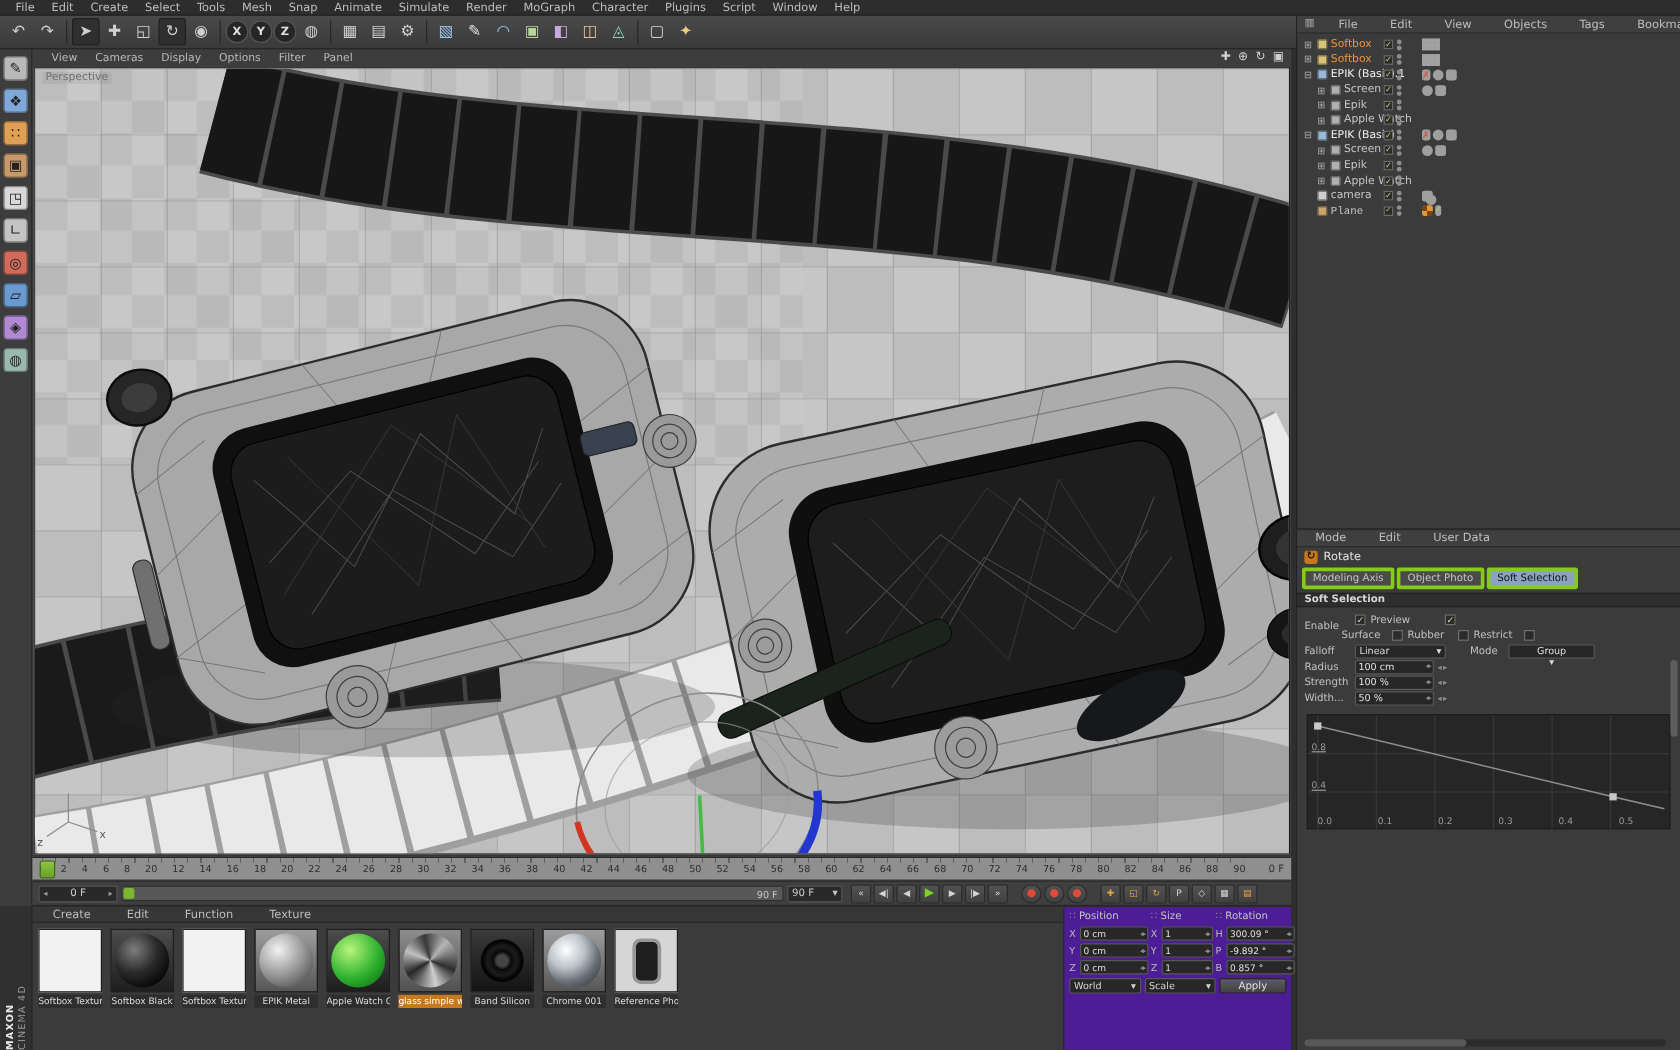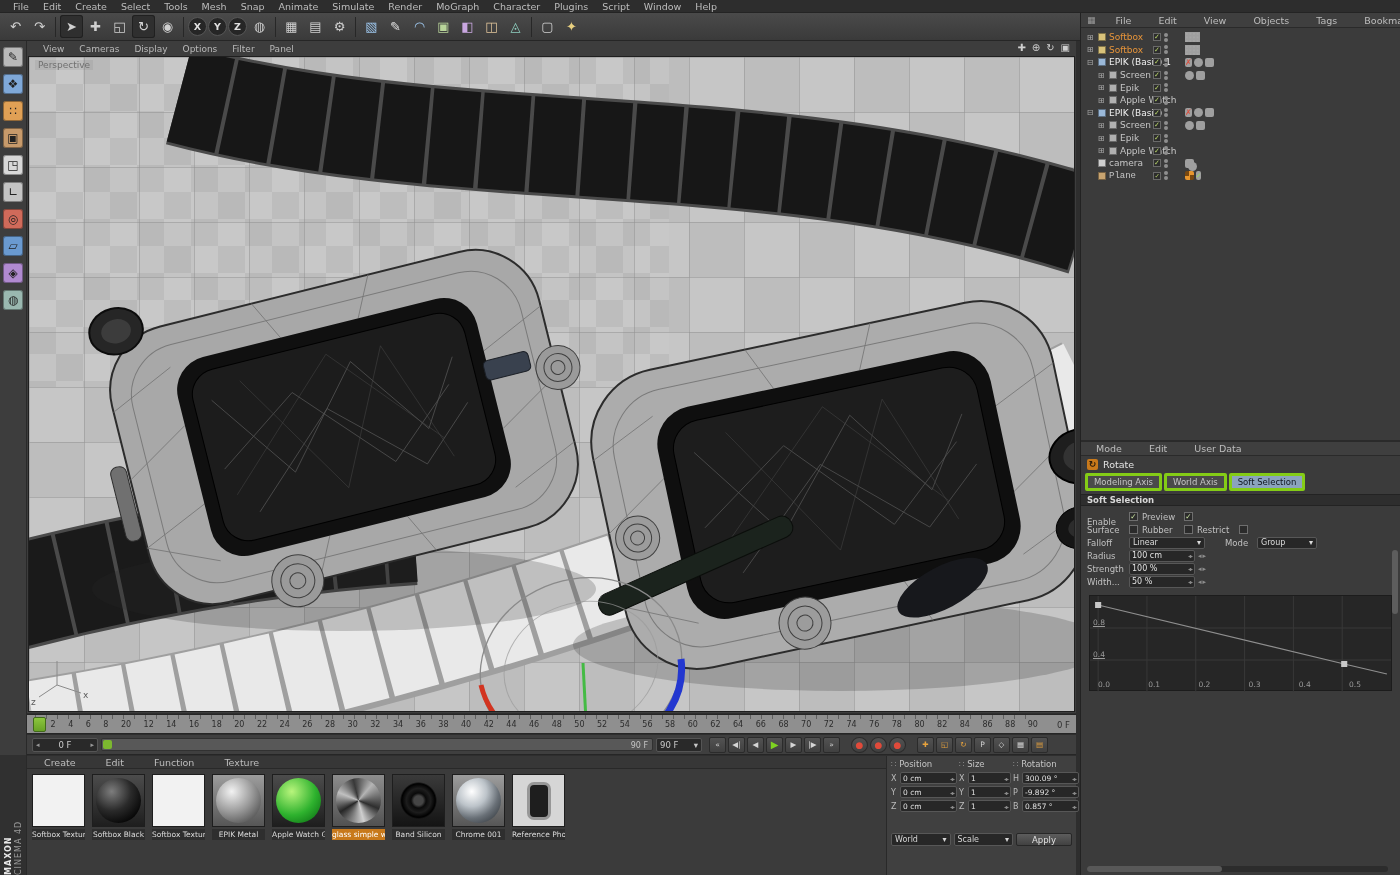--- a/index.html
+++ b/index.html
@@ -67,29 +67,29 @@
   .ball{position:absolute; inset:3px; border-radius:50%;}
   .ball-black{background:radial-gradient(circle at 35% 30%, #7d7d7d 0%, #2a2a2a 45%, #000 85%);}
   .ball-gray{background:radial-gradient(circle at 35% 30%, #f2f2f2 0%, #9a9a9a 48%, #474747 90%);}
   .ball-green{background:radial-gradient(circle at 35% 30%, #b8f57c 0%, #2eb22e 55%, #0a6a12 95%);}
   .ball-chrome{background:radial-gradient(circle at 35% 30%, #ffffff 0%, #bcc3c9 35%, #697077 62%, #2a2f34 95%);}
   .swirl{position:absolute; inset:3px; border-radius:50%; background:conic-gradient(from 40deg,#b5b5b5,#2e2e2e 20%,#cfcfcf 35%,#262626 55%,#c0c0c0 70%,#383838 85%,#b5b5b5);}
   .donut{position:absolute; inset:5px; border-radius:50%; background:radial-gradient(circle,#454545 16%,#0a0a0a 26%,#1d1d1d 42%,#000 58%,rgba(0,0,0,0) 64%);}
   .watchpic{position:absolute; left:14px; top:7px; width:24px; height:38px; border-radius:7px; background:#1e1e1e; border:3px solid #979797;}
 
   
-  .coords { position:absolute; left:886px; top:756px; width:190px; height:119px; background:#404040; border-left:1px solid #292929; padding:3px 4px; }
+  .coords { position:absolute; left:886px; top:756px; width:190px; height:119px; background:#4c1d95; border-left:1px solid #292929; padding:3px 4px; }
   .coord-headers { display:grid; grid-template-columns:66px 52px 66px; gap:2px; font-size:8.5px; color:#c4c4c4; margin-bottom:3px; }
   .coord-headers span::before { content:"∷ "; color:#8a8a8a; }
   .coord-row { display:grid; grid-template-columns:66px 52px 66px; gap:2px; margin-bottom:2px; }
   .cfield { display:flex; align-items:center; gap:2px; }
   .cfield .ax { width:7px; color:#bbb; font-size:8px; }
   .cinput { flex:1; height:12px; background:#272727; border:1px solid #575757; display:flex; align-items:center; justify-content:space-between; padding:0 2px; font-size:7.5px; color:#e0e0e0; border-radius:2px;}
   .cinput .spin { color:#8a8a8a; font-size:6px; letter-spacing:-1px;}
-  .coord-foot { display:grid; grid-template-columns:1fr 1fr 56px; gap:3px; margin-top:21px; }
+  .coord-foot { display:grid; grid-template-columns:1fr 1fr 56px; gap:3px; margin-top:3px; }
   .dropdown { background:#272727; border:1px solid #575757; height:13px; font-size:8px; display:flex; align-items:center; justify-content:space-between; padding:0 3px; color:#d5d5d5; border-radius:2px;}
   .apply-btn { background:linear-gradient(#5d5d5d,#414141); border:1px solid #272727; border-radius:2px; height:13px; font-size:8.5px; display:flex; align-items:center; justify-content:center; color:#e0e0e0;}
 
   
   .right-panel { position:absolute; left:1080px; top:13px; width:320px; height:862px; background:#3b3b3b; border-left:1px solid #222; }
   .om-menu { height:15px; display:flex; gap:13px; align-items:center; padding-left:6px; font-size:9px; background:#3f3f3f; border-bottom:1px solid #2a2a2a; color:#bdbdbd;}
   .om-menu .pico { font-size:9px; color:#999; }
   .om-tree { position:relative; height:412px; padding-top:3px; overflow:hidden; }
   .om-row { height:12.6px; display:flex; align-items:center; font-size:9px; position:relative; }
   .om-exp { width:10px; font-size:8px; color:#aaa; text-align:center; }
@@ -774,47 +774,47 @@
         <span class="menu-item">Mode</span>
         <span class="menu-item">Edit</span>
         <span class="menu-item">User Data</span>
       </div>
     <div class="attr-title">
       <span class="rot-icon">↻</span>
       <span>Rotate</span>
     </div>
     <div class="attr-tabs">
         <span class="attr-tab">Modeling Axis</span>
-        <span class="attr-tab">World Axis</span>
+        <span class="attr-tab">Object Photo</span>
         <span class="attr-tab active">Soft Selection</span>
       </div>
     <div class="attr-section">Soft Selection</div>
     <div class="attr-grid">
         <div class="arow">
           <span class="alabel" style="width: 42px; margin-top: 10px;">Enable</span>
           <span class="cb">✓</span>
-          <span class="alabel" style="width: 42px;">Preview</span>
+          <span class="alabel" style="width: 62px;">Preview</span>
           <span class="cb">✓</span>
         </div>
         <div class="arow">
-          <span class="alabel" style="width: 42px;">Surface</span>
+          <span class="alabel" style="width: 42px; margin-left: 31px;">Surface</span>
           <span class="cb"></span>
           <span class="alabel" style="width: 42px;">Rubber</span>
           <span class="cb"></span>
           <span class="alabel" style="width: 42px;">Restrict</span>
           <span class="cb"></span>
         </div>
         <div class="arow">
           <span class="alabel" style="width: 42px;">Falloff</span>
           <span class="ddl" style="width: 76px;">
             <span>Linear</span>
             <span>▾</span>
           </span>
           <span class="alabel" style="width: 32px;">Mode</span>
-          <span class="ddl" style="width: 60px;">
+          <span class="ddl" style="width: 72px; flex-direction: column;">
             <span>Group</span>
             <span>▾</span>
           </span>
         </div>
         <div class="arow">
           <span class="alabel" style="width: 42px;">Radius</span>
           <span class="numfield">
             <span>100 cm</span>
             <span class="spin">◂▸</span>
           </span>

